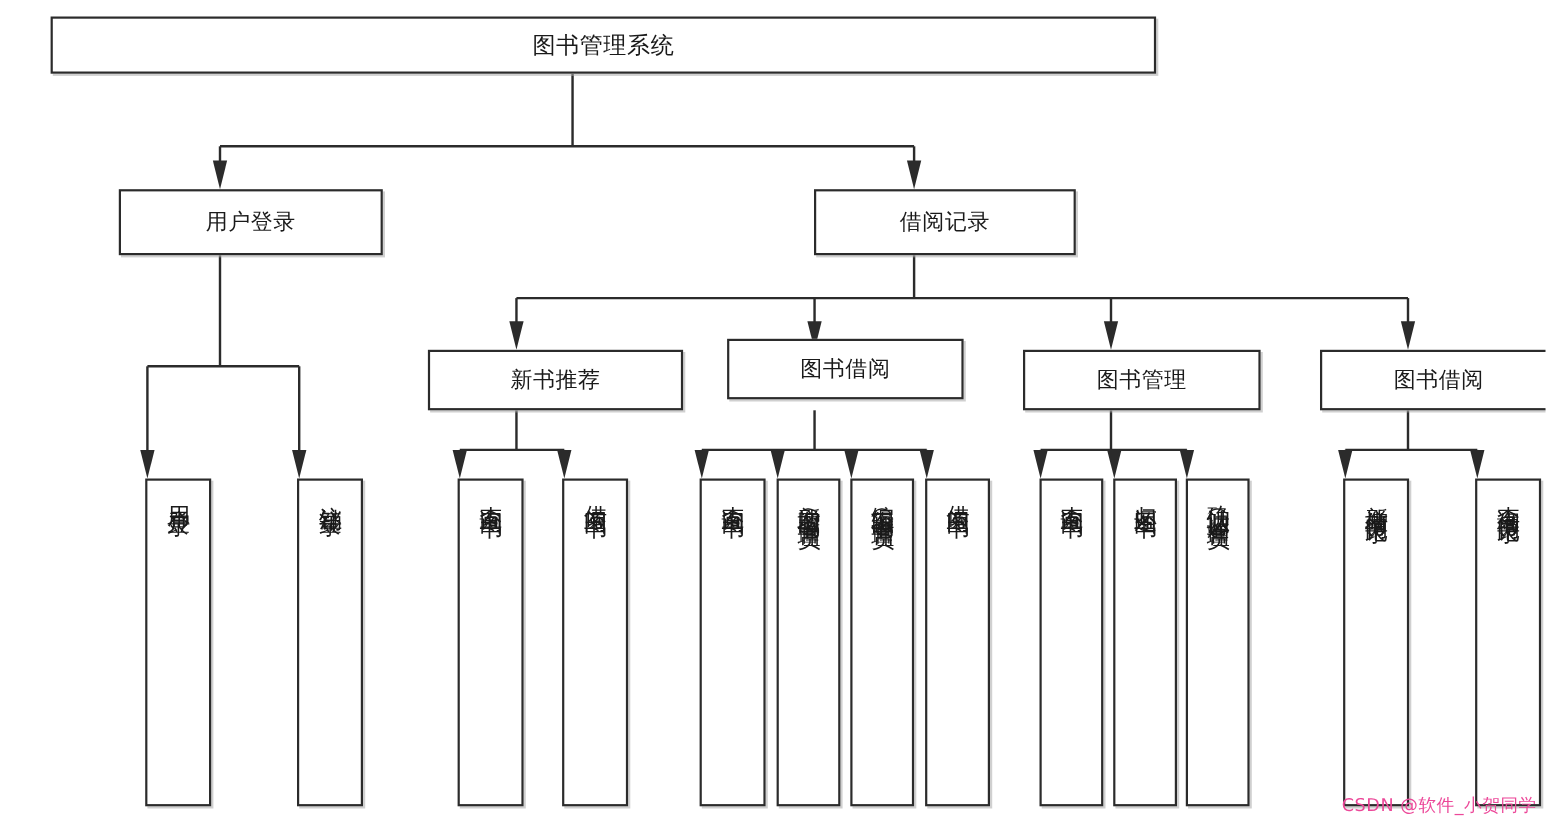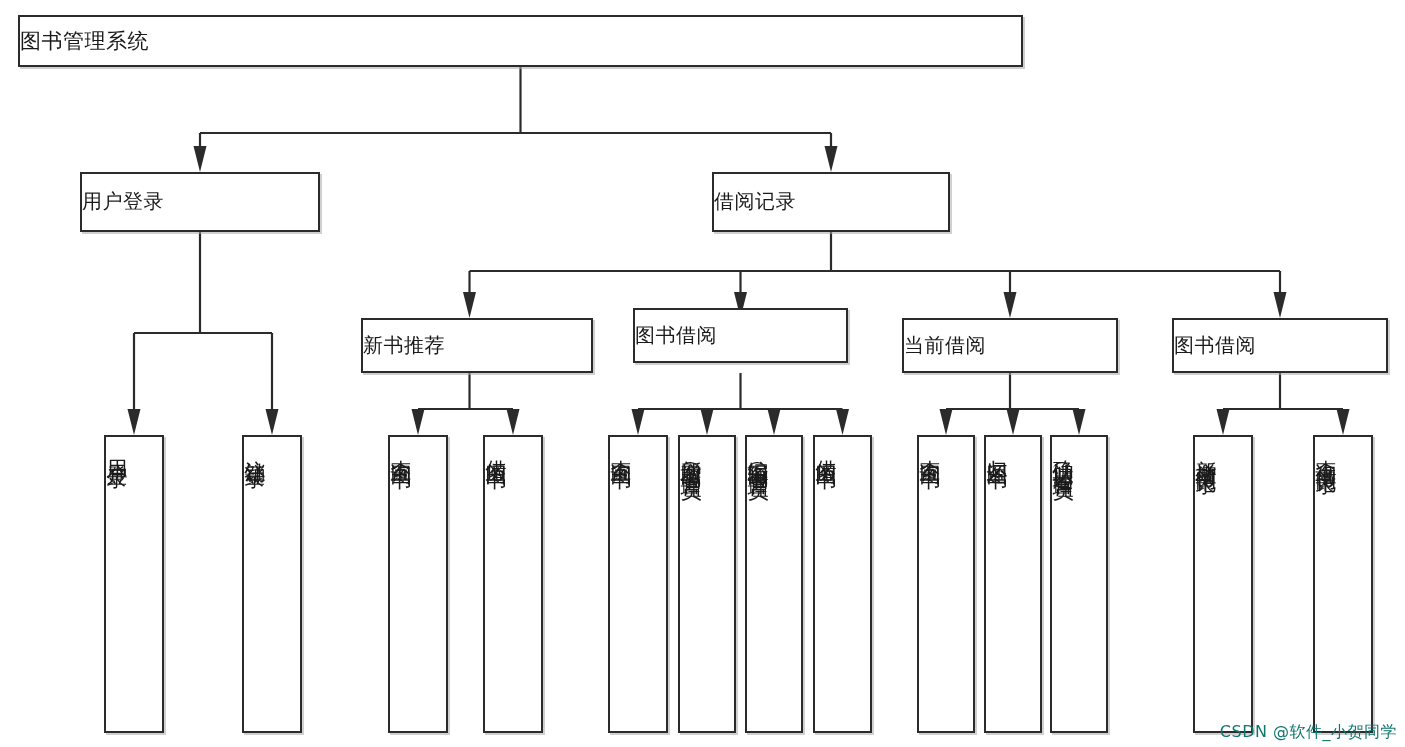--- a/index.html
+++ b/index.html
@@ -24,22 +24,23 @@
   }
   
   .node {
     position: absolute;
     box-sizing: border-box;
     background: #ffffff;
     border: 2px solid #2b2b2b;
     box-shadow: 2px 2px 0 0 rgba(170,170,170,0.55);
     display: flex;
     align-items: center;
-    justify-content: flex-start;
+    justify-content: center;
     color: #1a1a1a;
+    margin-left: 28px;
   }
   .node .node-label {
     display: block;
     text-align: center;
     line-height: 1.18;
     letter-spacing: 0.5px;
     white-space: nowrap;
   }
   
   .node.level-0 .node-label { font-size: 21px; }
@@ -78,21 +79,21 @@
   #connectors polygon.arrow-head {
     fill: #2b2b2b;
     stroke: none;
   }
   
   #watermark {
     position: absolute;
     right: 8px;
     bottom: 4px;
     font-size: 16px;
-    color: #0f766e;
+    color: #ec4899;
     letter-spacing: 0.5px;
     white-space: nowrap;
     user-select: none;
   }
 </style>
 </head>
 <body>
 
 <div id="diagram-root">
 
@@ -161,21 +162,21 @@
       <div class="node level-1" id="node-book-manage" style="left: 712px; top: 172px; width: 238px; height: 60px;">
         <span class="node-label">借阅记录</span>
       </div>
       <div class="node level-2" id="node-new-book-rec" style="left: 361px; top: 318px; width: 232px; height: 55px;">
         <span class="node-label">新书推荐</span>
       </div>
       <div class="node level-2" id="node-book-borrow" style="left: 633px; top: 308px; width: 215px; height: 55px;">
         <span class="node-label">图书借阅</span>
       </div>
       <div class="node level-2" id="node-current-borrow" style="left: 902px; top: 318px; width: 216px; height: 55px;">
-        <span class="node-label">当前借阅</span>
+        <span class="node-label">图书管理</span>
       </div>
       <div class="node level-2" id="node-borrow-record" style="left: 1172px; top: 318px; width: 216px; height: 55px;">
         <span class="node-label">图书借阅</span>
       </div>
       <div class="node level-3 leaf" id="node-leaf-user-login" style="left: 104px; top: 435px; width: 60px; height: 298px;">
         <span class="node-label">用户登录</span>
       </div>
       <div class="node level-3 leaf" id="node-leaf-user-logout" style="left: 242px; top: 435px; width: 60px; height: 298px;">
         <span class="node-label">注销登录</span>
       </div>

